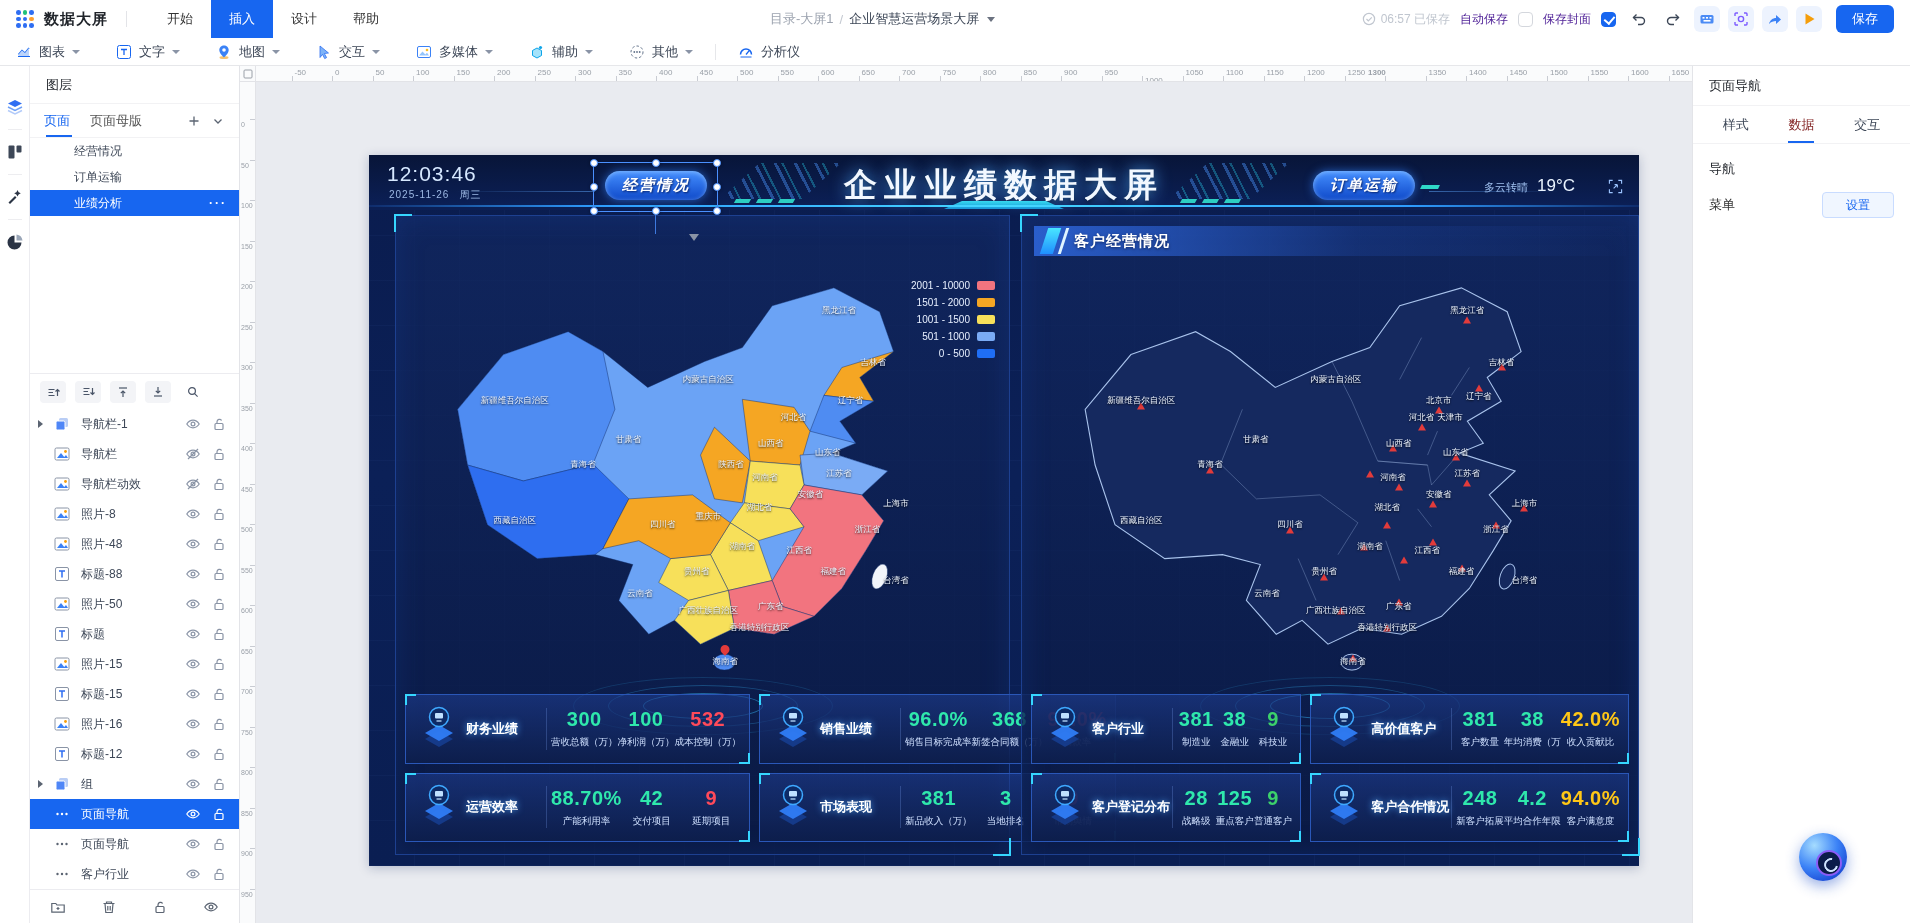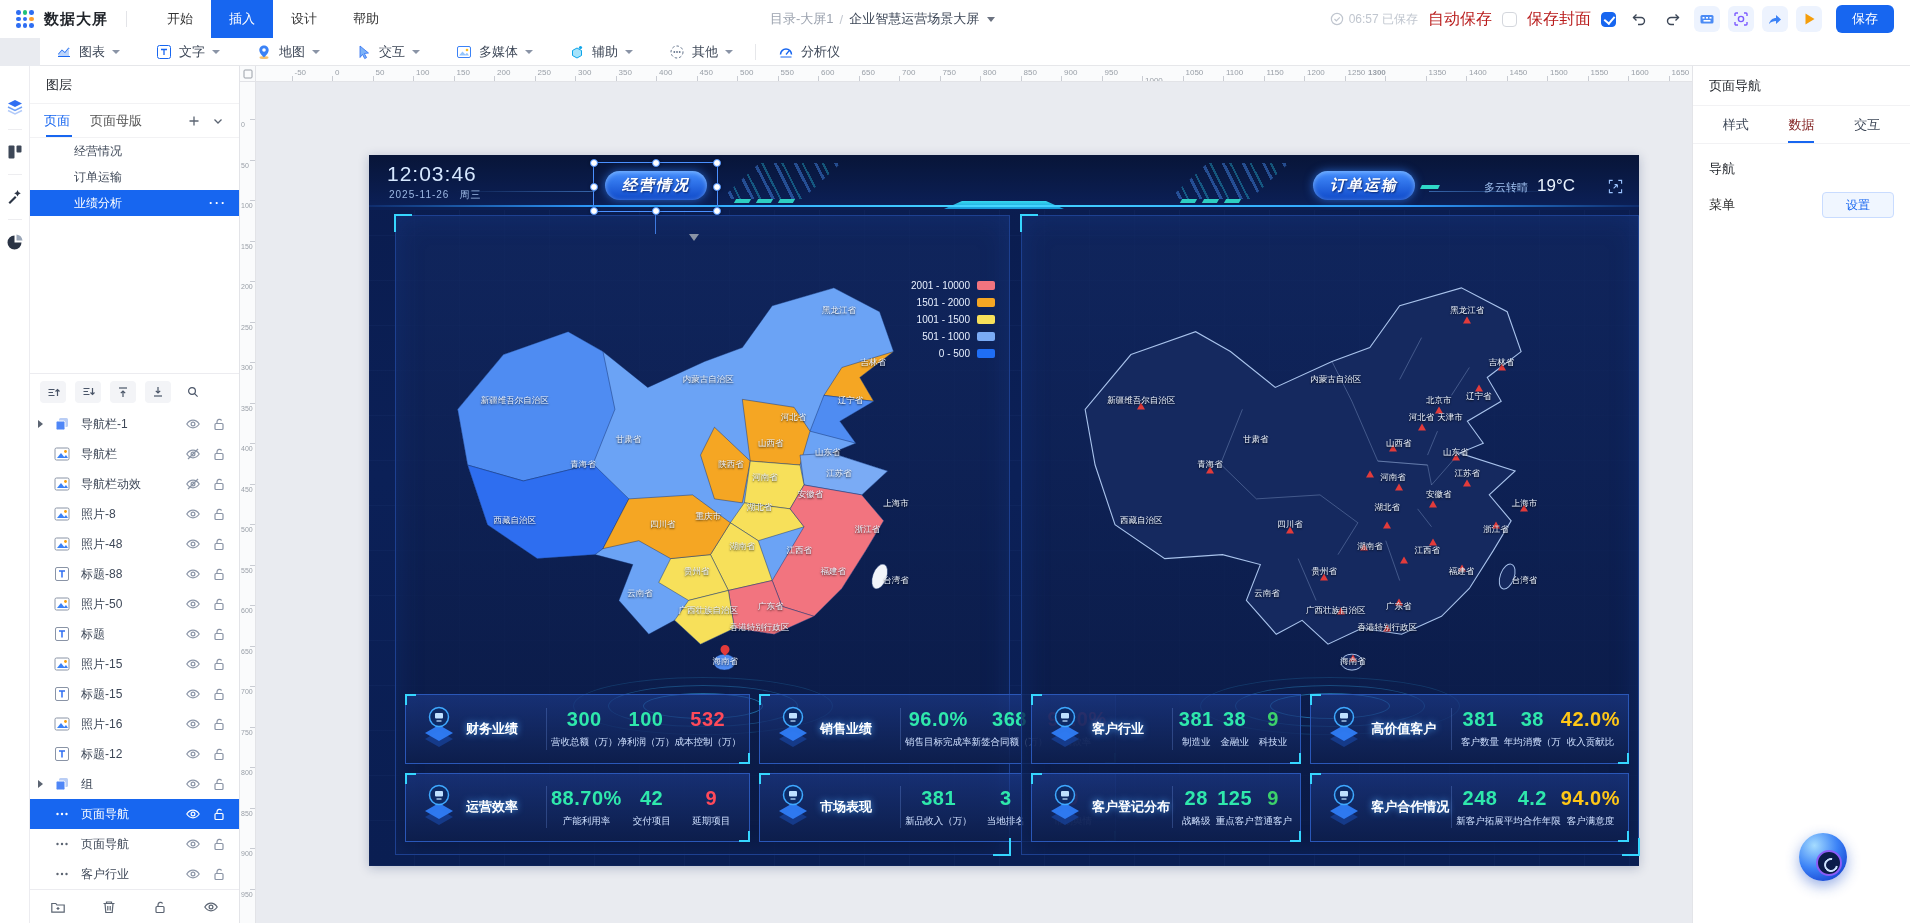--- a/index.html
+++ b/index.html
@@ -15,30 +15,30 @@
   .logo-text { font-size:15px; font-weight:bold; color:#1f2329; margin-left:10px; letter-spacing:1px; }
   .mb-div { width:1px; height:16px; background:#e3e4e8; margin:0 22px 0 18px; }
   #menus { display:flex; align-items:stretch; height:38px; }
   .menu { padding:0 18px; display:flex; align-items:center; color:#333; cursor:pointer; }
   .menu.active { background:#1766f0; color:#fff; }
   .breadcrumb { position:absolute; left:770px; top:0; height:38px; display:flex; align-items:center; gap:6px; font-size:13px; }
   .bc-parent { color:#9ca3af; } .bc-sep { color:#c3c8d0; } .bc-current { color:#3d4757; }
   .bc-caret { width:0; height:0; border-left:4px solid transparent; border-right:4px solid transparent; border-top:5px solid #6b7280; margin-left:2px; }
   .mb-right { margin-left:auto; display:flex; align-items:center; gap:10px; padding-right:16px; }
   .save-status { display:flex; align-items:center; gap:5px; color:#c0c6cf; font-size:12px; }
-  .chk-label { color:#b91c1c; font-size:16px; }
+  .chk-label { color:#4c1d95; font-size:12px; }
   .chk { width:15px; height:15px; border:1px solid #d4d7dd; border-radius:4px; background:#fff; }
   .chk.on { background:#1766f0; border-color:#1766f0; position:relative; }
   .chk.on::after { content:""; position:absolute; left:4px; top:1.5px; width:5px; height:8px; border-right:2px solid #fff; border-bottom:2px solid #fff; transform:rotate(40deg); }
   .icon-btn { width:26px; height:26px; border-radius:6px; display:flex; align-items:center; justify-content:center; }
   .icon-btn.bg { background:#edf3fe; }
   .btn-save { height:28px; padding:0 16px; background:#1766f0; color:#fff; border:none; border-radius:6px; font-size:13px; margin-left:4px; }
 
   
-  .ribbon { position:absolute; top:38px; left:0; right:0; height:28px; background:#fff; border-bottom:1px solid #e6e7ea; display:flex; align-items:center; padding-left:16px; gap:36px; z-index:25;margin-left:40px; }
+  .ribbon { position:absolute; top:38px; left:0; right:0; height:28px; background:#fff; border-bottom:1px solid #e6e7ea; display:flex; align-items:center; padding-left:16px; gap:36px; z-index:25; }
   .ritem { display:flex; align-items:center; gap:7px; color:#3d4757; }
   .rcaret { width:0; height:0; border-left:4px solid transparent; border-right:4px solid transparent; border-top:4px solid #8a94a6; }
   .rdiv { width:1px; height:16px; background:#e6e7ea; margin:0 -14px; }
 
   
   .rail { position:absolute; top:66px; left:0; bottom:0; width:30px; background:#fff; border-right:1px solid #ececf0; display:flex; flex-direction:column; align-items:center; padding-top:32px; z-index:20; }
   .ric { width:18px; height:18px; margin:0 0 13px; }
   .rail-sep { width:14px; height:1px; background:#ededf0; margin:0 0 13px; }
 
   
@@ -1058,20 +1058,21 @@
 
   <div class="screen">
     <div class="scr-header">
       <div class="clock-time">12:03:46</div>
       <div class="clock-date">
         <span>2025-11-26</span><b>周三</b>
       </div>
       <div class="hline" id="hlineL"></div>
       <div class="hline" id="hlineR"></div>
       <div class="scr-nav" id="navL">经营情况</div>
+      <div class="scr-title">企业业绩数据大屏</div>
       <div class="streak" id="streakL"></div>
       <div class="streak" id="streakR"></div>
       <div class="dashes" id="dashesL">
           <i></i>
           <i></i>
           <i></i>
         </div>
       <div class="dashes" id="dashesR">
           <i></i>
           <i></i>
@@ -1294,20 +1295,21 @@
               <div class="metric">
                 <div class="mv m-red">9</div>
                 <div class="ml">市场舆情</div>
               </div>
             </div>
           </div>
         </div>
     </section>
 
     <section class="panel" id="panelR">
+      <div class="ptitle">客户经营情况</div>
       <div class="map-wrap" id="mapR">
         <svg viewBox="0 0 520 430" width="100%" height="100%" preserveAspectRatio="xMidYMid meet">
           <path d="M60,95 L125,72 L160,92 L205,128 L262,102 L300,88 L330,46 L392,28 L438,52 L452,92 L418,118 L432,142 L398,162 L414,184 L390,194 L446,212 L420,236 L442,262 L424,292 L400,330 L372,358 L332,376 L292,370 L258,386 L232,362 L206,376 L176,342 L190,306 L152,296 L94,300 L44,266 L24,206 L14,150 Z" fill="#15295f" stroke="#a9c3ec" stroke-width="1.1"></path>
           <g fill="none" stroke="#a9c3ec" stroke-opacity=".45" stroke-width=".7">
             <path d="M172,150 L150,205 L186,240 L250,236 L288,264 M262,102 L282,142 L308,202 M352,78 L330,120 M400,108 L382,136 M308,202 L358,206 L362,226 M348,250 L362,268 M316,282 L330,322 M288,264 L268,296 M228,300 L246,342 M358,206 L308,202 M368,172 L358,196 M390,194 L362,226"></path>
           </g>
           <ellipse cx="438" cy="318" rx="7" ry="13" transform="rotate(20 438 318)" fill="#15295f" stroke="#a9c3ec" stroke-width="1"></ellipse>
           <ellipse cx="282" cy="404" rx="11" ry="8" fill="#15295f" stroke="#a9c3ec" stroke-width="1"></ellipse>
         </svg>
         <div class="ripples">

